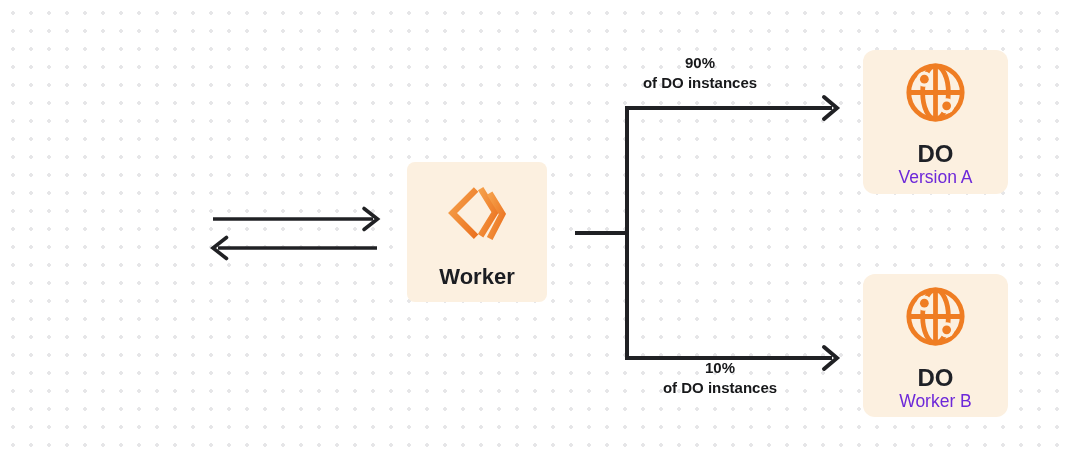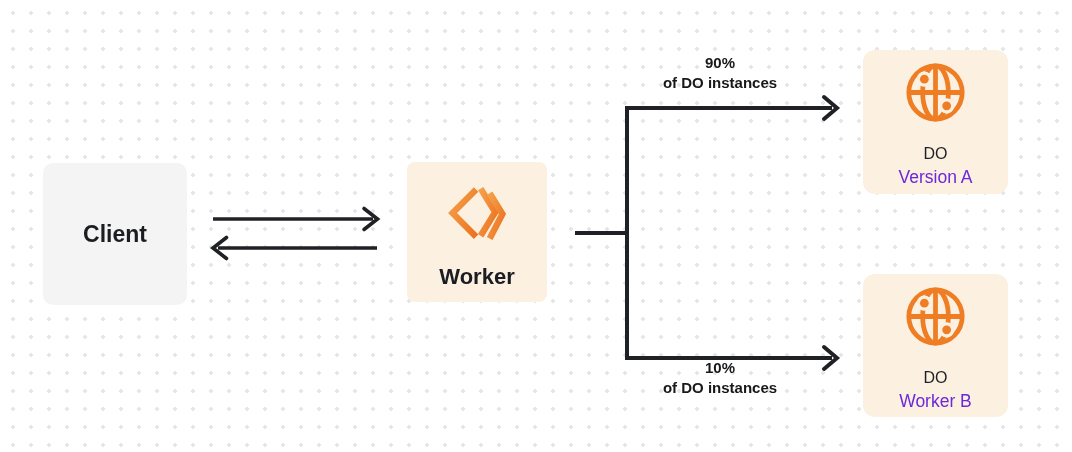--- a/index.html
+++ b/index.html
@@ -25,28 +25,28 @@
     background:#fcf0e0;border-radius:8px;
     padding-top:23px;box-sizing:border-box;
   }
   .node-worker .node-label{font-size:22px;font-weight:700;color:#1b1d22;margin-top:21px;}
   .node-do{
     width:145px;background:#fcf0e0;border-radius:12px;
     padding-top:12px;box-sizing:border-box;
   }
   .node-do-a{left:863px;top:50px;height:144px;}
   .node-do-b{left:863px;top:274px;height:143px;}
-  .do-title{font-size:16px;font-weight:400;color:#1f2127;margin-top:20px;line-height:22px;}
+  .do-title{font-size:24px;font-weight:700;color:#1f2127;margin-top:20px;line-height:22px;}
   .do-subtitle{font-size:17.5px;font-weight:400;color:#6d28d9;margin-top:2px;line-height:21px;}
   .edges-svg{position:absolute;left:0;top:0;pointer-events:none;}
   .edge-label{
     position:absolute;width:220px;text-align:center;
     font-size:15px;font-weight:700;color:#17181a;line-height:20px;
   }
-  .edge-label-90{left:610px;top:53px;}
+  .edge-label-90{left:590px;top:53px;}
   .edge-label-10{left:610px;top:358px;text-align:center;}
 </style>
 </head>
 <body>
 
 <div class="canvas">
 
   <svg class="edges-svg" width="1072" height="452" viewBox="0 0 1072 452">
     <g stroke="#202124" fill="none">
 
@@ -62,23 +62,20 @@
 
       <g stroke-width="4">
         <path d="M575 233 H629"></path>
         <path d="M832 108 H627 V358 H832"></path>
         <polyline points="824,97 837,108 824,119" stroke-linecap="round" stroke-linejoin="miter"></polyline>
         <polyline points="824,347 837,358 824,369" stroke-linecap="round" stroke-linejoin="miter"></polyline>
       </g>
     </g>
   </svg>
 
-  <div class="node node-client">
-    <span class="node-label">Client</span>
-  </div>
 
   <div class="node node-worker">
     <svg width="58" height="58" viewBox="0 0 64 64">
       <defs>
         <linearGradient id="wg" x1="0" y1="0" x2="1" y2="1">
           <stop offset="0" stop-color="#F5A04A"></stop>
           <stop offset="1" stop-color="#EB7220"></stop>
         </linearGradient>
       </defs>
       <g fill="none" stroke="url(#wg)" stroke-width="7" stroke-linejoin="miter">

